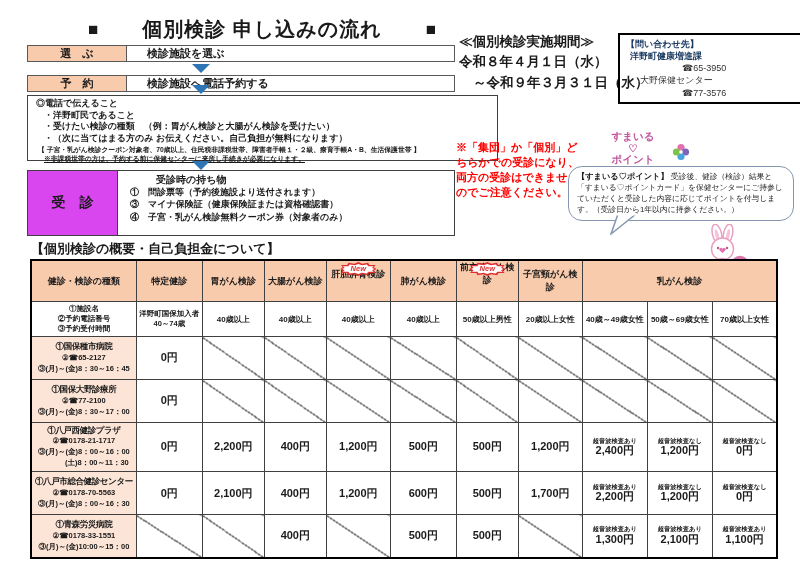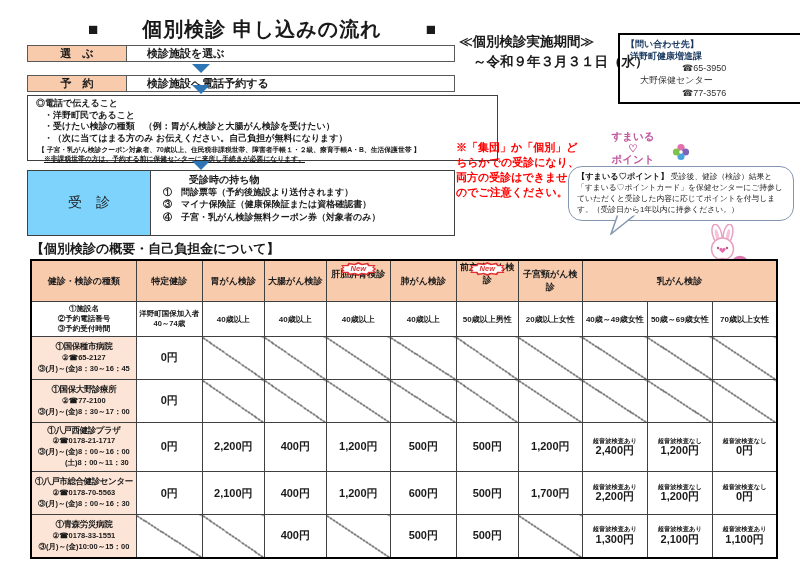--- a/index.html
+++ b/index.html
@@ -31,22 +31,22 @@
   .phone-box { position:absolute; left:27px; top:95px; width:471px; height:66px;
     border:1px solid #404040; padding:2px 8px; font-weight:bold; }
   .phone-box .h { font-size:9px; line-height:1.3; }
   .phone-box .l { font-size:9px; line-height:1.3; padding-left:8px; }
   .phone-box .bn { font-size:6.8px; line-height:1.4; padding-left:2px; }
   .phone-box .warn { font-size:6.8px; line-height:1.4; padding-left:8px; text-decoration:underline; }
 
   
   .visit-box { position:absolute; left:27px; top:170px; width:428px; height:66px;
     border:1px solid #404040; display:flex; }
-  .visit-label { width:123px; background:#7dd3fc; border-right:1px solid #404040;
-    display:flex; align-items:center; justify-content:center; font-size:14px; font-weight:normal; }
+  .visit-label { width:90px; background:#d946ef; border-right:1px solid #404040;
+    display:flex; align-items:center; justify-content:center; font-size:14px; font-weight:bold; }
   .visit-content { flex:1; padding:2px 0 2px 12px; font-weight:bold; }
   .visit-content .vh { font-size:10px; line-height:1.3; padding-left:26px; }
   .visit-content .vi { font-size:9px; line-height:1.38; }
 
   
   .period { position:absolute; left:459px; top:32px; font-weight:bold; font-size:13.5px; line-height:1.5; white-space:nowrap; }
   .period .p2 { padding-left:0; }
   .period .p3 { padding-left:14px; }
 
   .contact-box { position:absolute; left:618px; top:33px; width:202px;
@@ -139,20 +139,21 @@
   <div class="visit-content">
     <div class="vh">受診時の持ち物</div>
     <div class="vi">①　問診票等（予約後施設より送付されます）</div>
     <div class="vi">③　マイナ保険証（健康保険証または資格確認書）</div>
     <div class="vi">④　子宮・乳がん検診無料クーポン券（対象者のみ）</div>
   </div>
 </div>
 
 <div class="period">
   <div class="p1">≪個別検診実施期間≫</div>
+  <div class="p2">令和８年４月１日（水）</div>
   <div class="p3">～令和９年３月３１日（水）</div>
 </div>
 
 <div class="contact-box">
   <div class="ch">【問い合わせ先】</div>
   <div class="co">洋野町健康増進課</div>
   <div class="ct">☎65-3950</div>
   <div class="cn">大野保健センター</div>
   <div class="ct">☎77-3576</div>
 </div>

